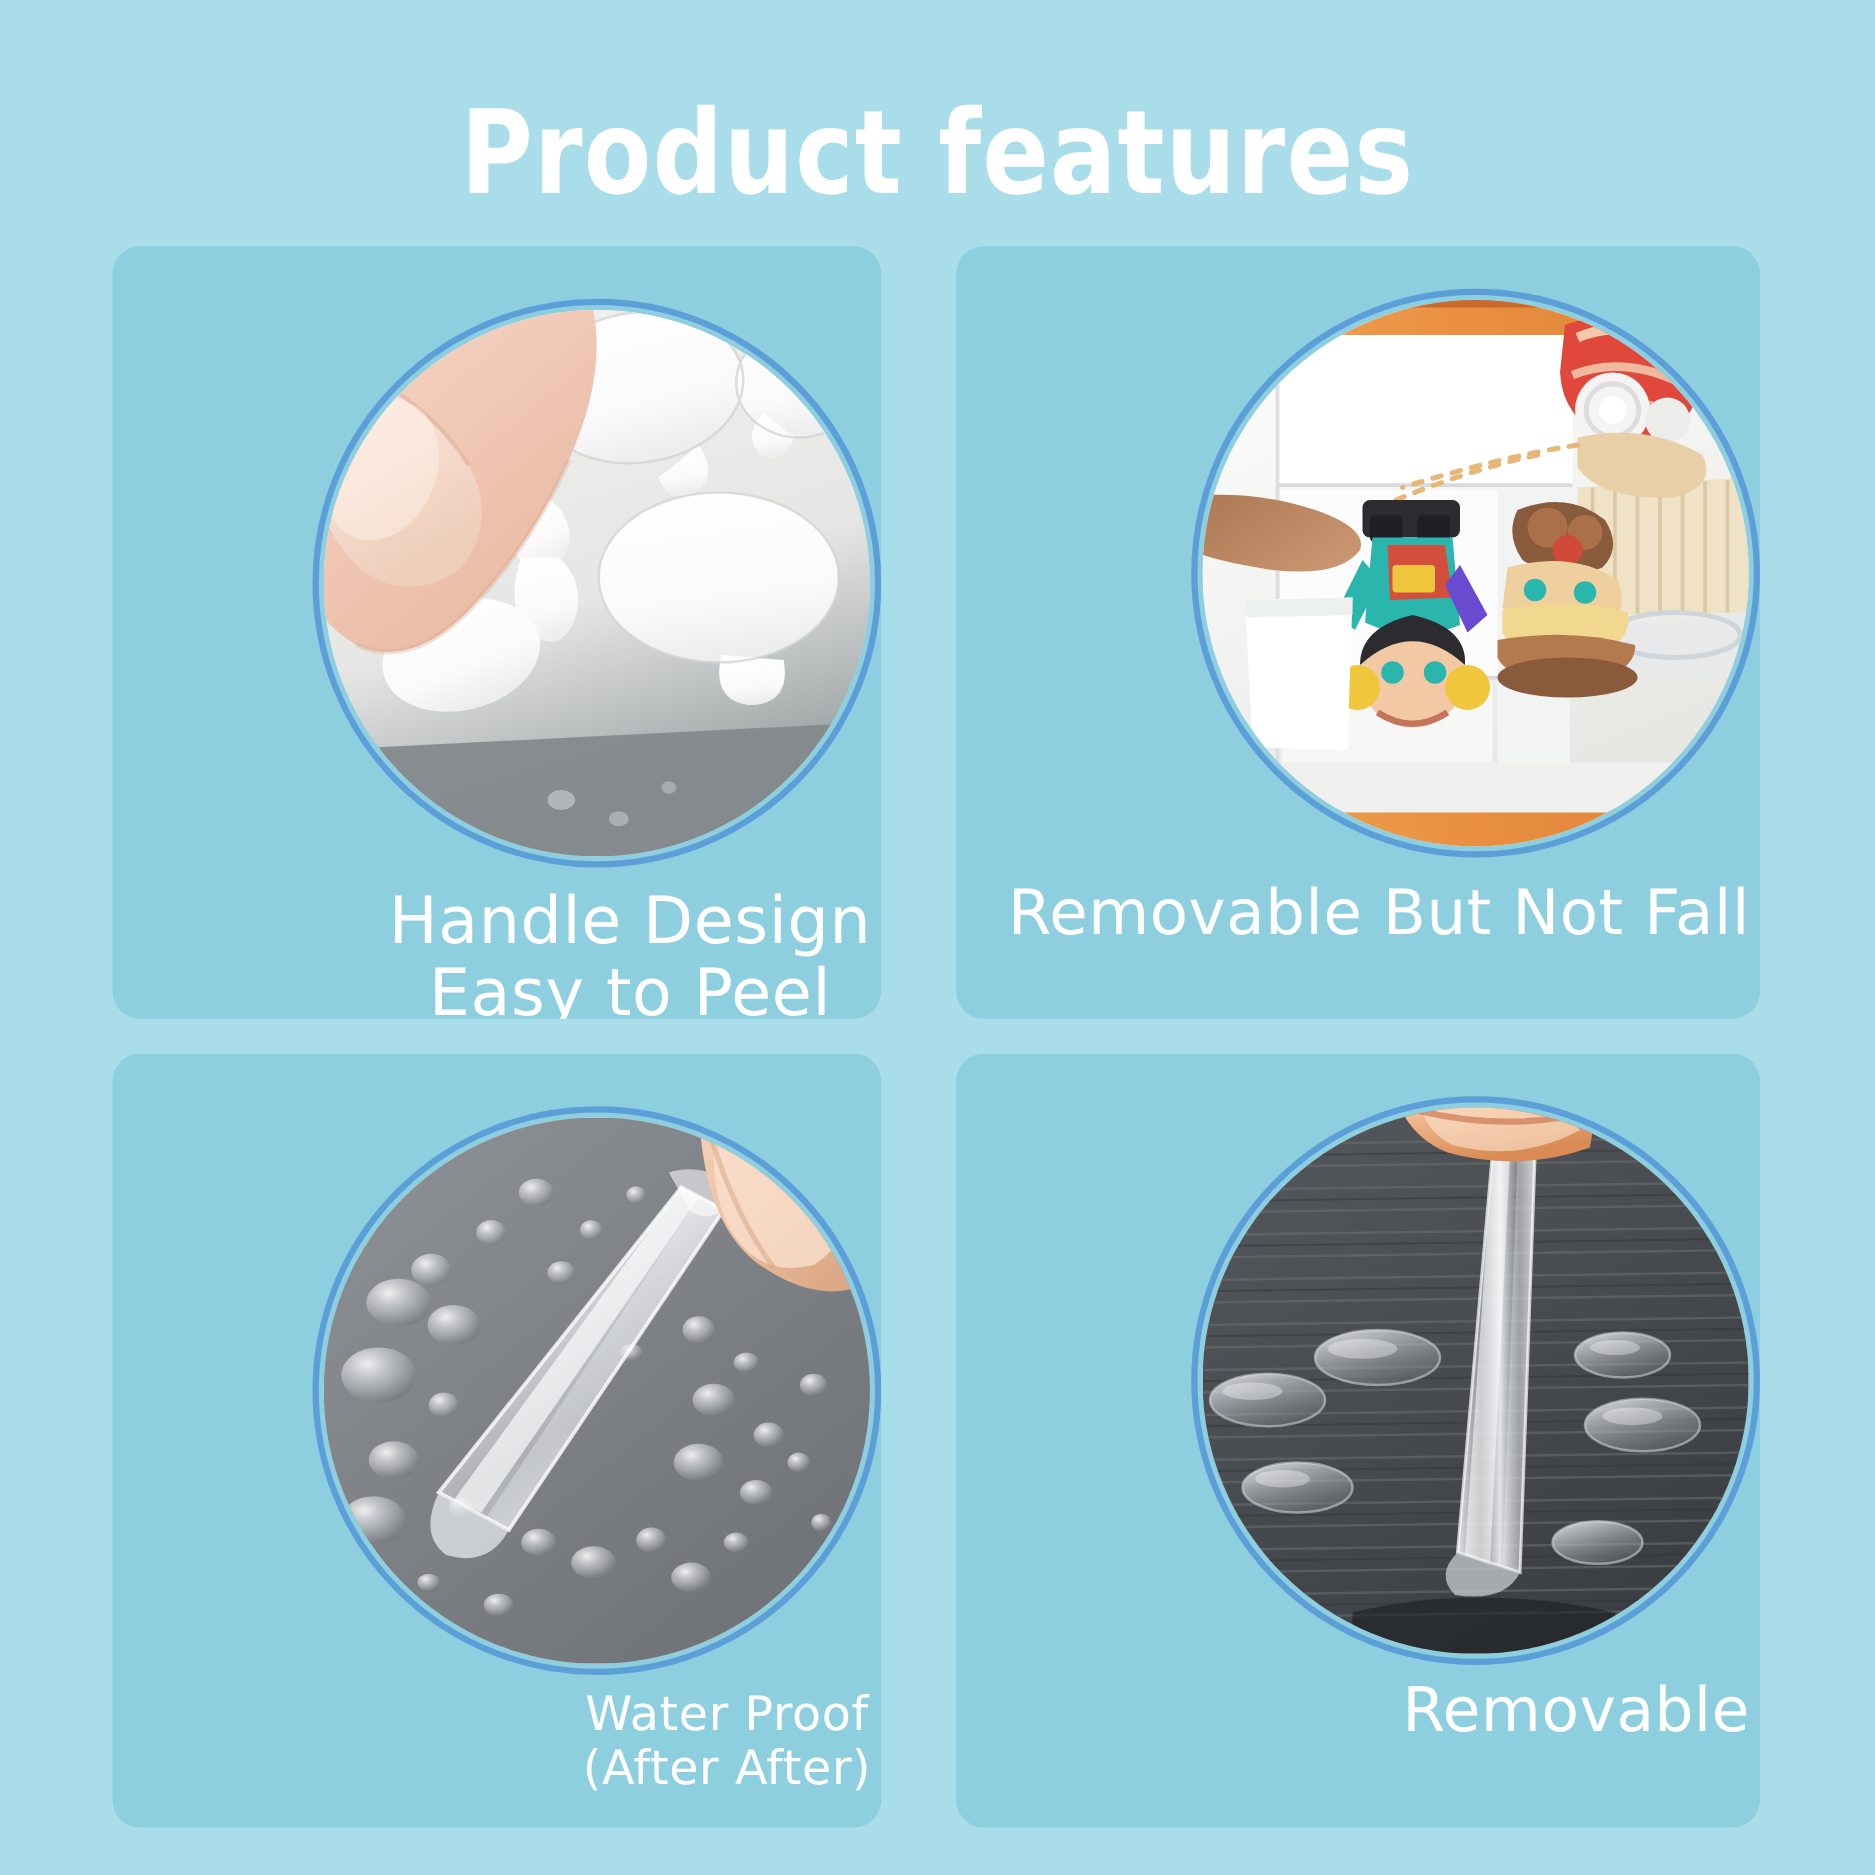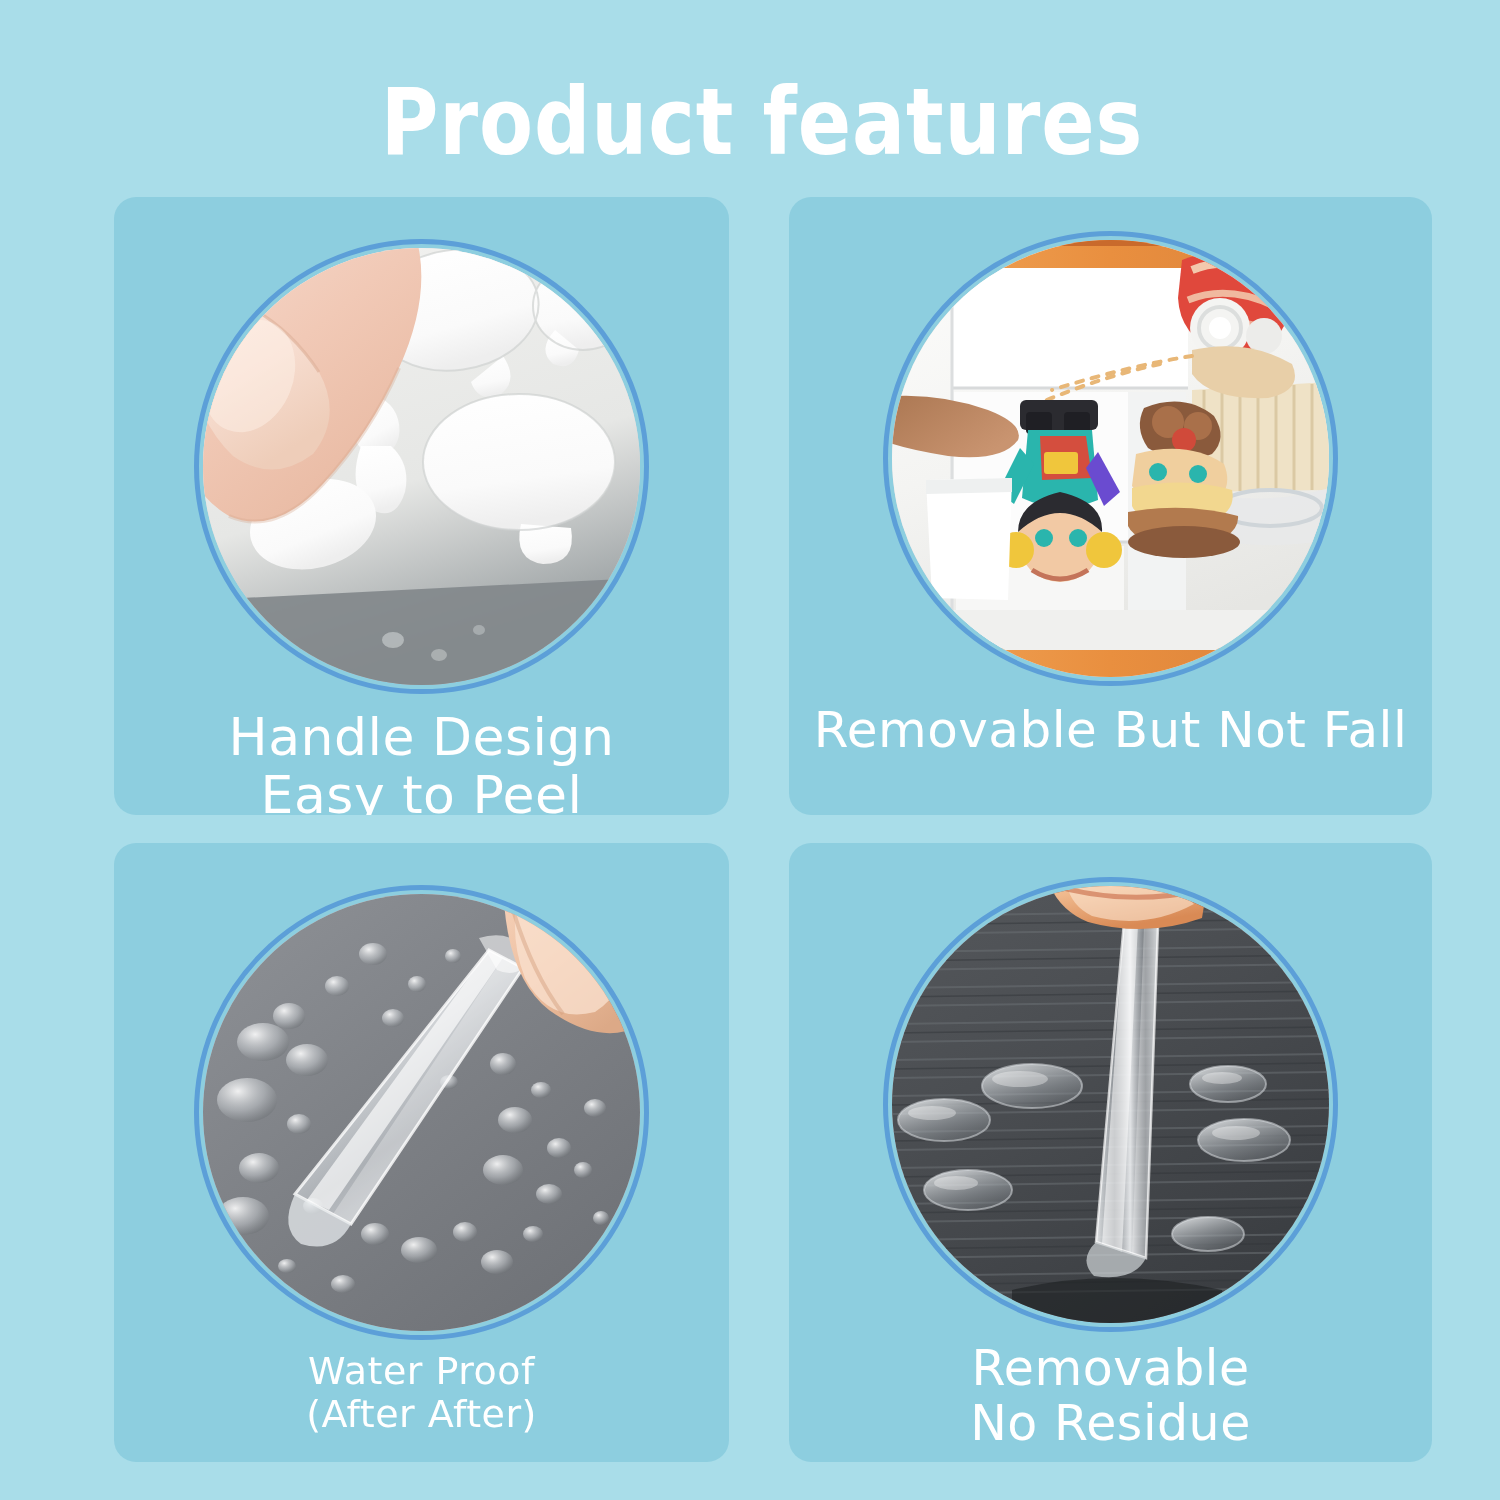--- a/index.html
+++ b/index.html
@@ -3,21 +3,21 @@
 <meta charset="utf-8">
 <style>
   html,body{margin:0;padding:0;}
   body{
     width:1500px;height:1500px;
     background:#a9dde9;
     font-family:"DejaVu Sans", sans-serif;
     overflow:hidden;
     position:relative;
   }
-  .page{position:absolute;inset:0;margin-left:24px;}
+  .page{position:absolute;inset:0;}
 
   
   .page-title{
     position:absolute;
     left:0;right:0;top:74px;
     text-align:center;
     color:#ffffff;
     font-family:"DejaVu Sans Condensed","Liberation Sans",sans-serif;
     font-size:93px;
     font-weight:700;
@@ -38,21 +38,21 @@
     column-gap:60px;
     row-gap:28px;
   }
   .card{
     background:#8dcedf;
     border-radius:22px;
     position:relative;
     overflow:hidden;
     display:flex;
     flex-direction:column;
-    align-items:center;
+    align-items:flex-end;
   }
 
   
   .photo-wrap{
     position:relative;
     width:455px;height:455px;
     margin-top:42px;
     flex:0 0 auto;
   }
   .card.right .photo-wrap{margin-top:34px;}
@@ -461,18 +461,17 @@
             <path d="M176 -24 Q270 -18 302 18 Q254 44 200 30 Q168 14 176 -24 Z" fill="#fbe6d2" opacity="0.6"></path>
             <path d="M150 -4 Q230 22 310 4" fill="none" stroke="#c25f3a" stroke-width="5" opacity="0.55"></path>
 
             <path d="M120 404 Q220 380 330 404 L330 437 L120 437 Z" fill="#1d1f22" opacity="0.6"></path>
           </svg>
         </div>
         <div class="photo-ring"></div>
       </div>
       <div class="caption">
         <span class="l1">Removable</span>
-        <span class="l2">No Residue</span>
       </div>
     </div>
 
   </div>
 </div>
 
 </body></html>

